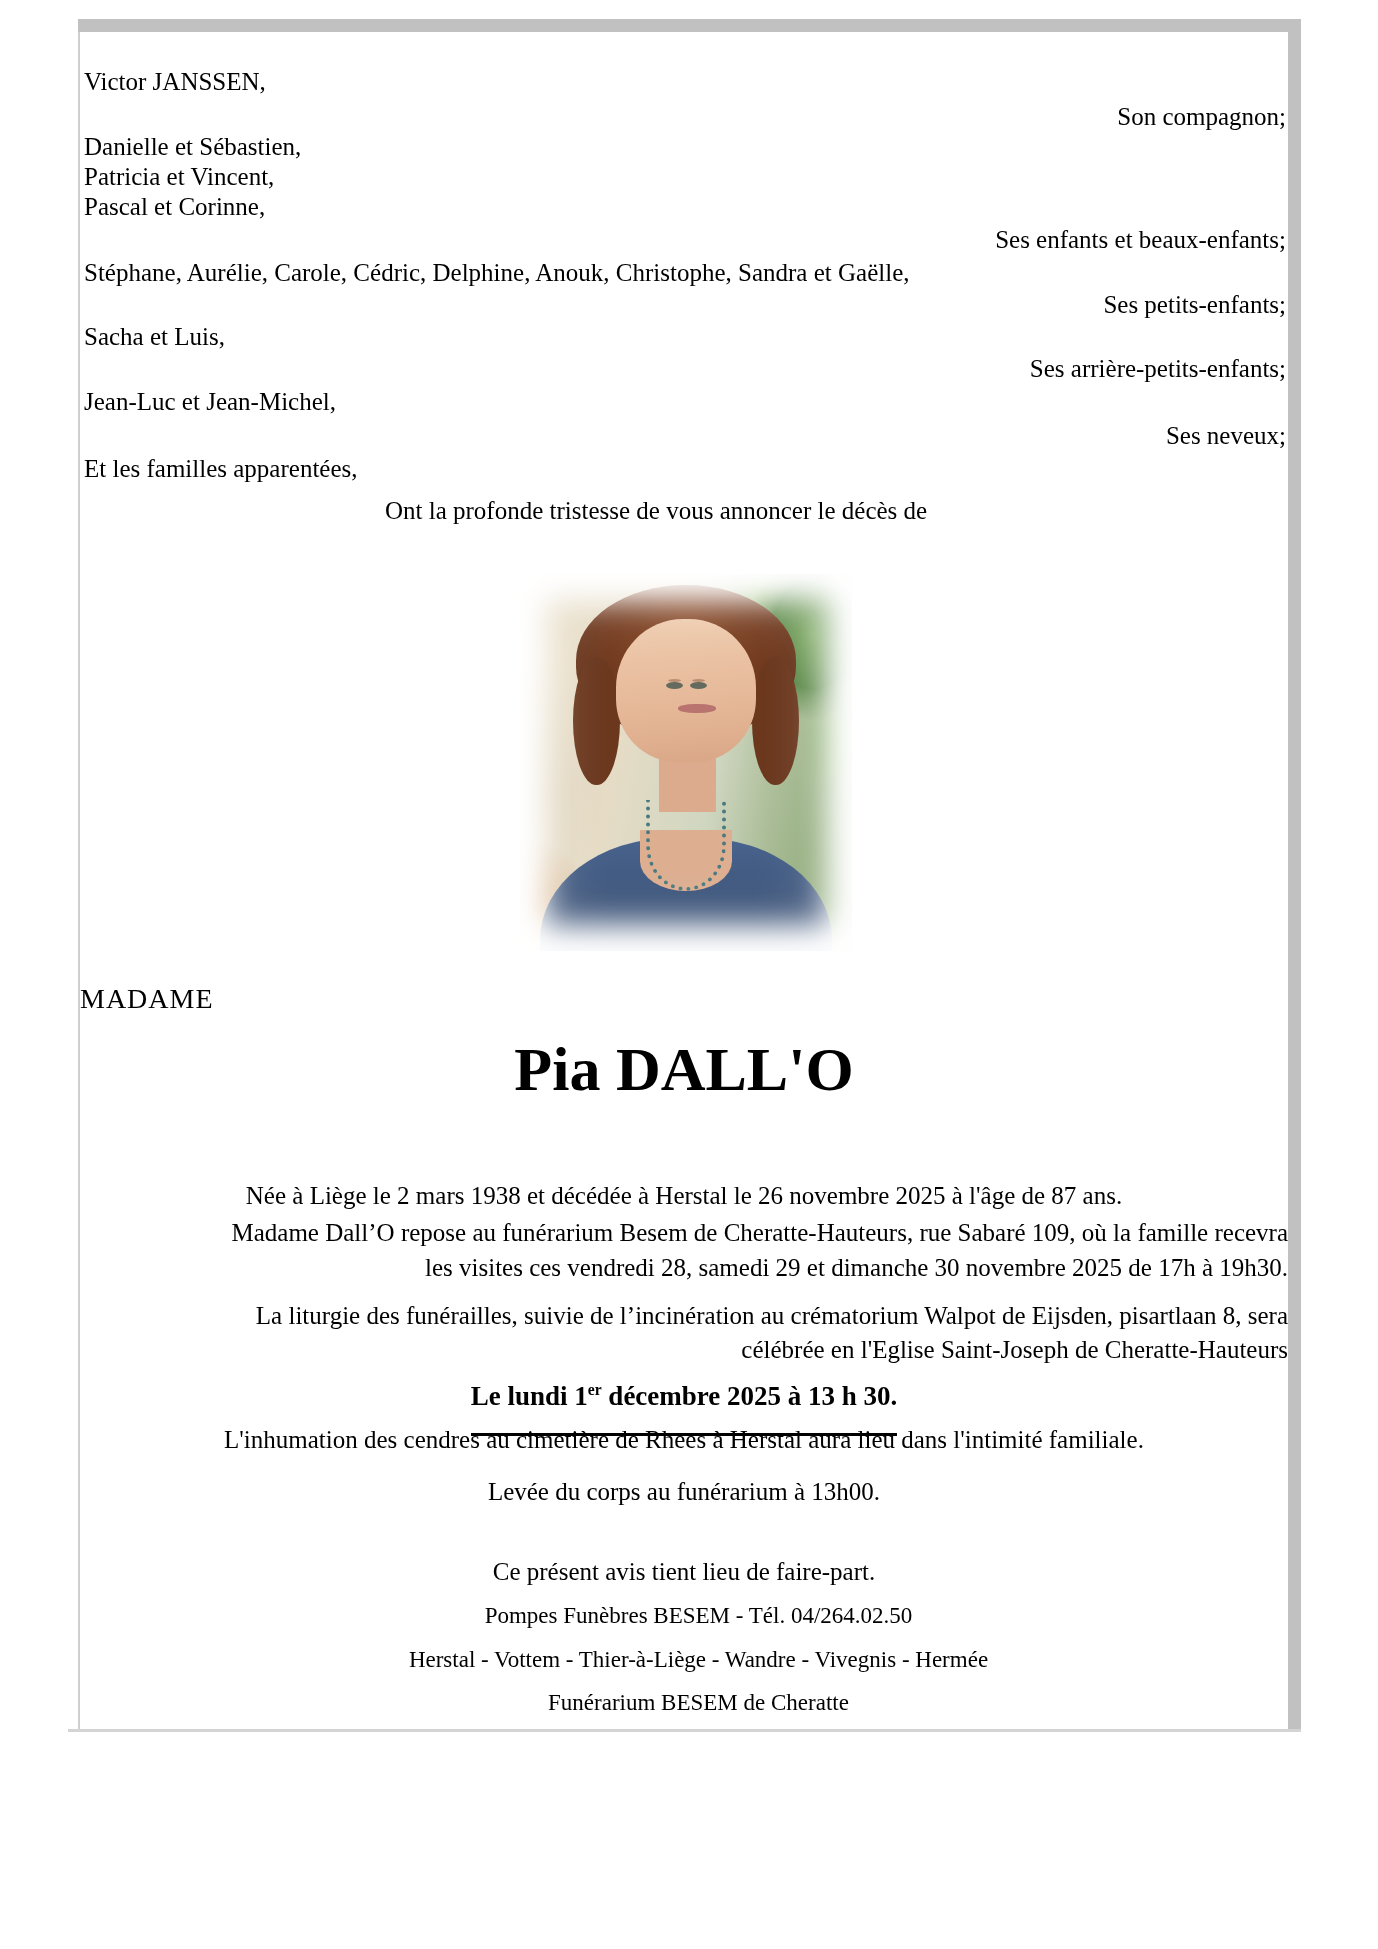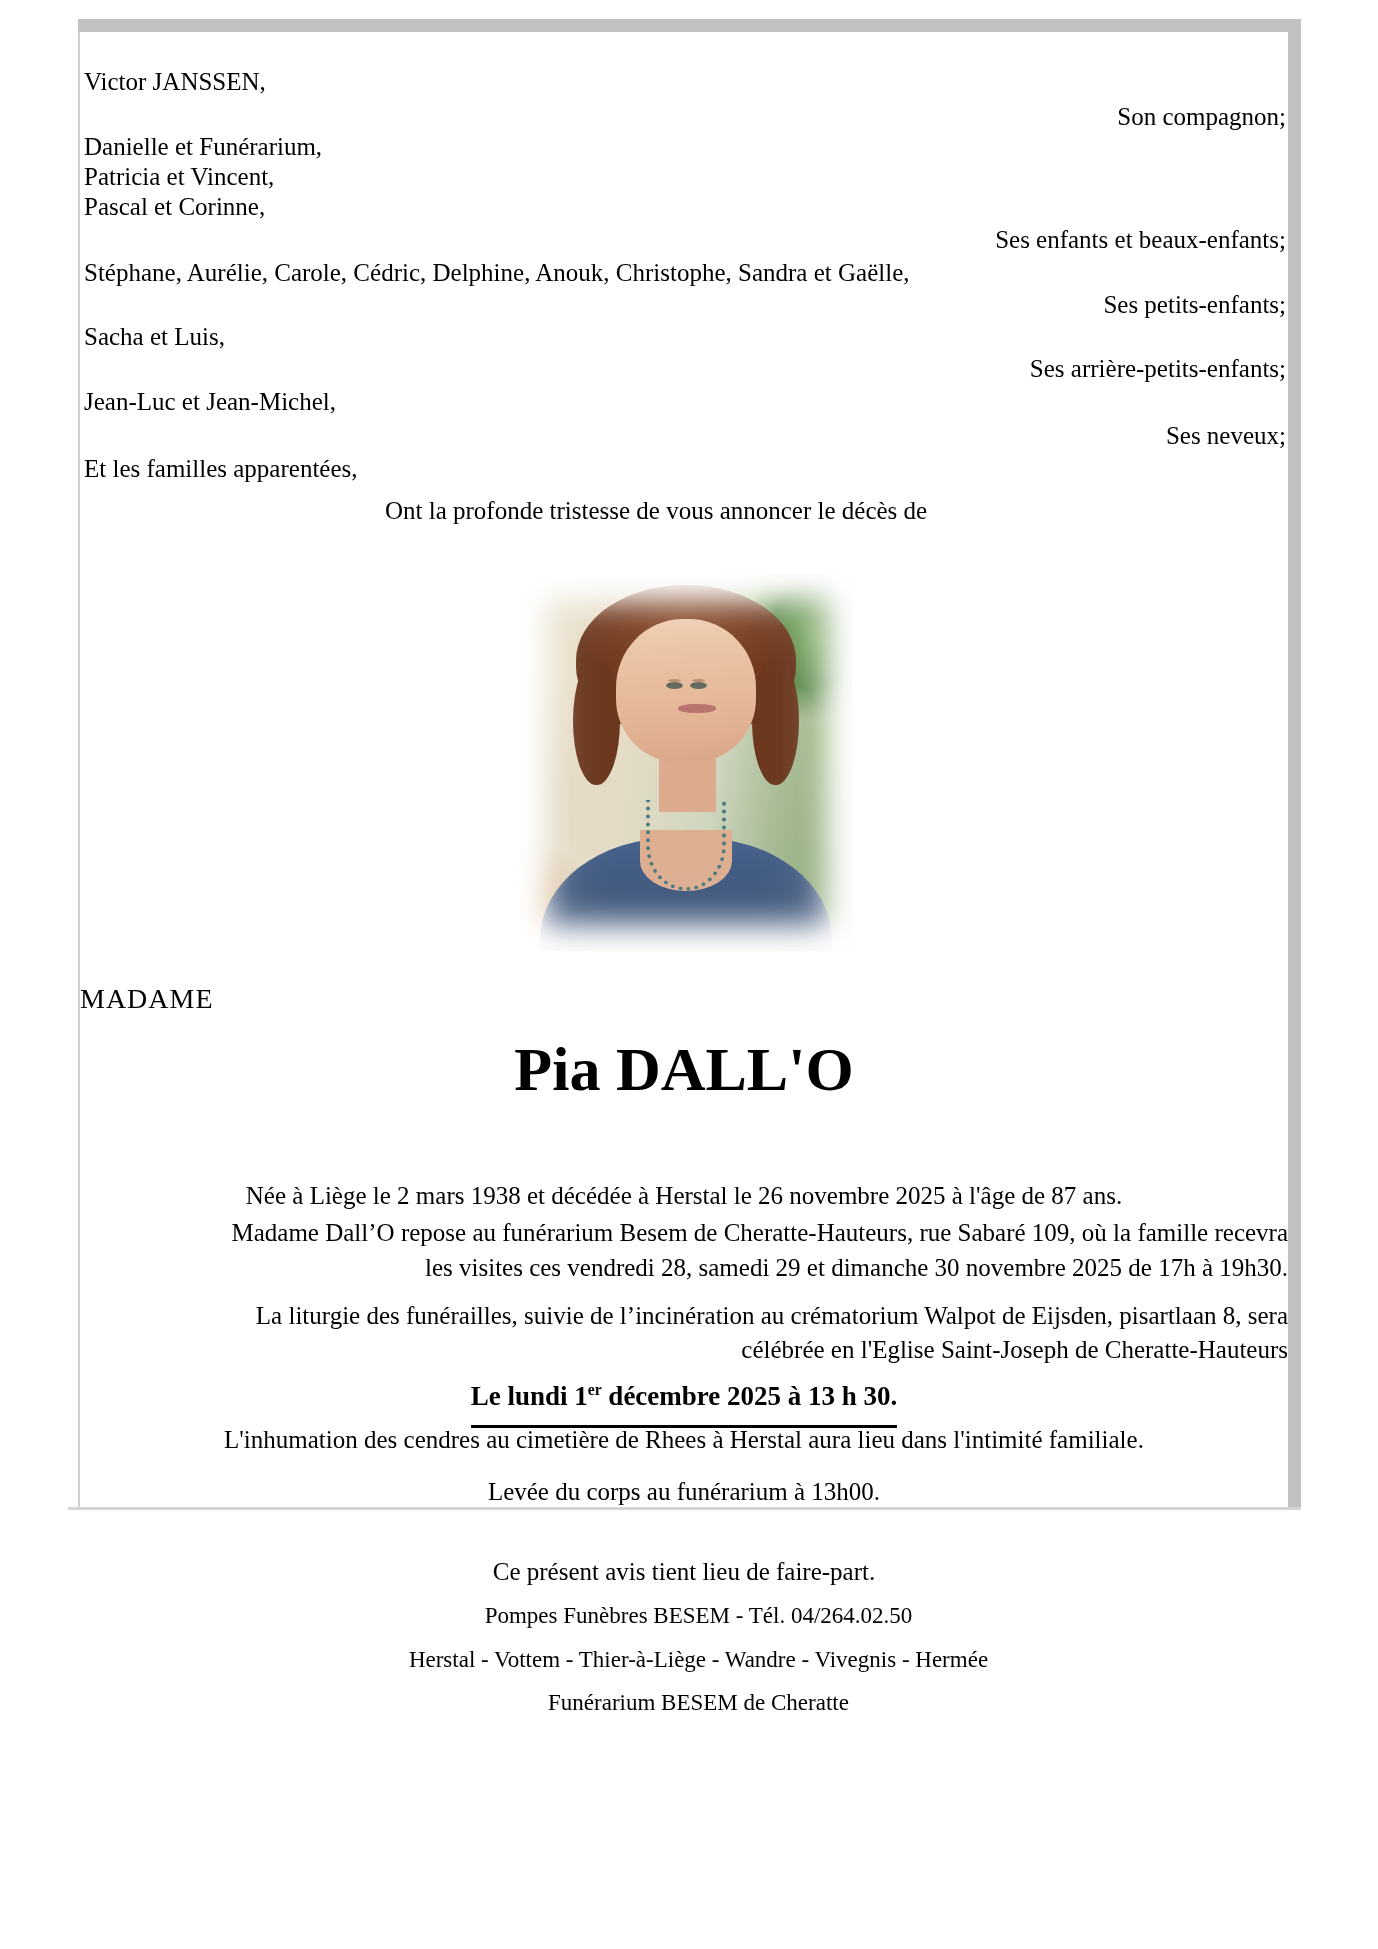--- a/index.html
+++ b/index.html
@@ -5,21 +5,21 @@
   * { margin:0; padding:0; box-sizing:border-box; }
   html,body { background:#ffffff; }
   body {
     width:1378px; height:1949px;
     position:relative; overflow:hidden;
     font-family:"Liberation Serif", serif;
     color:#000;
   }
   .page-frame {
     position:absolute; left:78px; top:19px;
-    width:1223px; height:1491px;
+    width:1223px; height:1713px;
   }
   .bar-top {
     position:absolute; left:0; top:0; right:0; height:13px;
     background:#c1c1c1;
   }
   .bar-right {
     position:absolute; top:0; right:0; bottom:0; width:13px;
     background:#c1c1c1;
   }
   .edge-bottom {
@@ -37,21 +37,21 @@
     white-space:nowrap;
   }
   .ln.left  { left:4px;  text-align:left; }
   .ln.right { right:2px; text-align:right; }
   .ln.center { left:0; right:0; text-align:center; white-space:nowrap; }
   .announce { position:absolute; left:305px; font-size:25px; line-height:31px; white-space:nowrap; }
   .para { position:absolute; left:0; right:0; text-align:right; font-size:25px; line-height:35px; white-space:nowrap; }
   .madame { position:absolute; left:0; right:0; font-size:28px; line-height:32px; letter-spacing:1px; }
   .big-name { position:absolute; left:0; right:0; text-align:center; font-size:62px; line-height:64px; font-weight:bold; }
   .date-line { position:absolute; left:0; right:0; text-align:center; font-size:27px; line-height:34px; font-weight:bold; }
-  .date-line .u-wrap { display:inline-block; border-bottom:3px solid #000; padding-bottom:12px; }
+  .date-line .u-wrap { display:inline-block; border-bottom:3px solid #000; padding-bottom:20px; }
   .date-line sup { font-size:0.58em; vertical-align:super; }
   .footer { position:absolute; left:0; right:0; text-align:center; font-size:23px; line-height:28px; white-space:nowrap;margin-left:29px; }
 
   
   .photo {
     position:absolute; left:440px; top:542px; width:332px; height:377px;
     box-shadow:0 0 24px 16px #ffffff;
     background:
       radial-gradient(90px 120px at 88% 16%, #7da863 0%, #5d8a4a 45%, rgba(93,138,74,0) 72%),
       radial-gradient(70px 95px at 98% 44%, #88b06b 0%, rgba(136,176,107,0) 65%),
@@ -103,21 +103,21 @@
 <div class="page-frame">
   <div class="bar-top"></div>
   <div class="bar-right"></div>
   <div class="edge-bottom"></div>
 
   <div class="sheet">
 
     <div class="ln left" style="top:34px">Victor JANSSEN,</div>
     <div class="ln right" style="top:69px">Son compagnon;</div>
 
-    <div class="ln left" style="top:99px">Danielle et Funérarium,</div>
+    <div class="ln left" style="top:99px">Danielle et Sébastien,</div>
     <div class="ln left" style="top:129px">Patricia et Vincent,</div>
     <div class="ln left" style="top:159px">Pascal et Corinne,</div>
     <div class="ln right" style="top:192px">Ses enfants et beaux-enfants;</div>
 
     <div class="ln left" style="top:225px">Stéphane, Aurélie, Carole, Cédric, Delphine, Anouk, Christophe, Sandra et Gaëlle,</div>
     <div class="ln right" style="top:257px">Ses petits-enfants;</div>
 
     <div class="ln left" style="top:289px">Sacha et Luis,</div>
     <div class="ln right" style="top:321px">Ses arrière-petits-enfants;</div>
 

